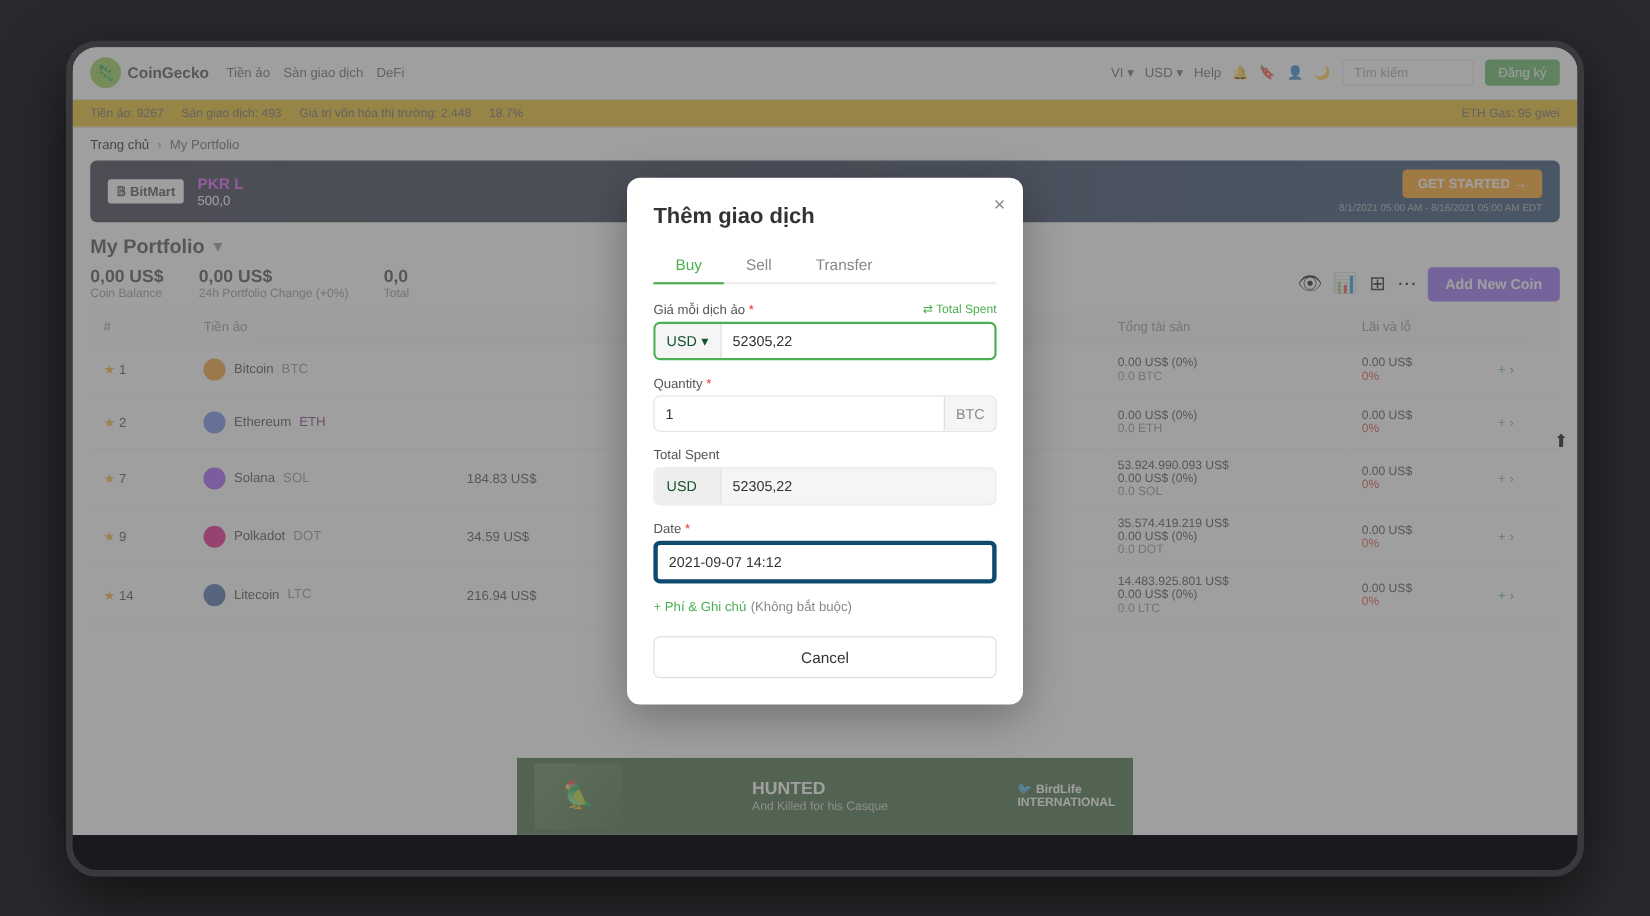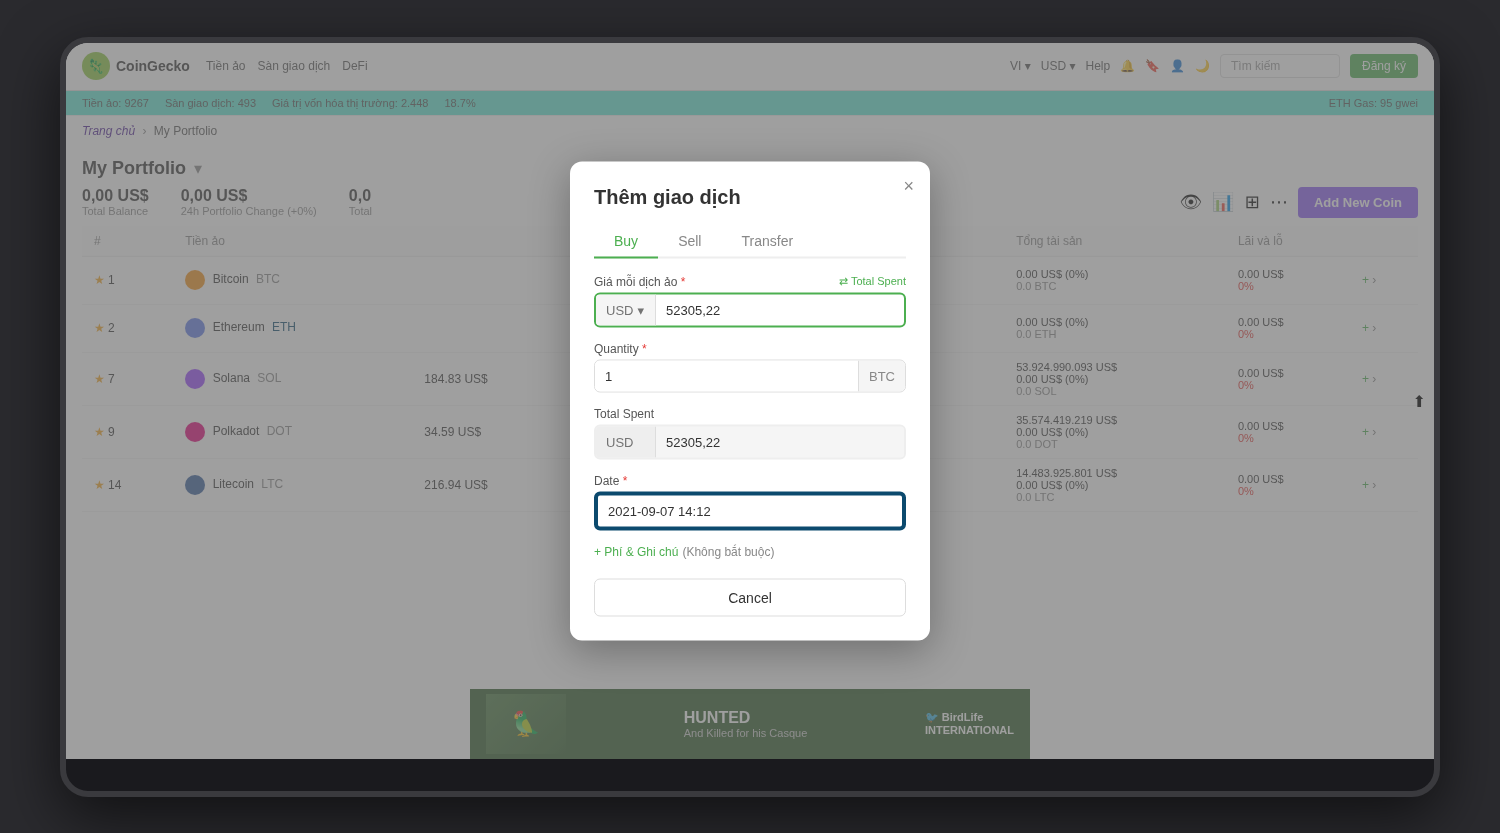--- a/index.html
+++ b/index.html
@@ -123,21 +123,21 @@
       color: #fff;
       border: none;
       border-radius: 4px;
       padding: 5px 12px;
       font-size: 12px;
       cursor: pointer;
     }
 
     
     .ticker-bar {
-      background: #5eead4;
+      background: #eab308;
       border-bottom: 1px solid #eee;
       padding: 6px 16px;
       font-size: 11px;
       color: #555;
       display: flex;
       gap: 16px;
     }
 
     
     .breadcrumb {
@@ -356,21 +356,21 @@
     }
     .input-group.readonly {
       border-color: #eee;
       background: #f5f5f5;
     }
     .input-currency {
       background: #f5f5f5;
       border: none;
       padding: 8px 10px;
       font-size: 13px;
-      color: #737373;
+      color: #14532d;
       border-right: 1px solid #ddd;
       min-width: 60px;
       display: flex;
       align-items: center;
       gap: 4px;
     }
     .input-value {
       border: none;
       outline: none;
       padding: 8px 10px;
@@ -561,35 +561,48 @@
 
       <div class="ticker-bar">
         <span>Tiền ảo: 9267</span>
         <span>Sàn giao dịch: 493</span>
         <span>Giá trị vốn hóa thị trường: 2.448</span>
         <span>18.7%</span>
         <span style="margin-left:auto">ETH Gas: 95 gwei</span>
       </div>
 
       <div class="breadcrumb">
-        <span style="color:#4c1d95;cursor:pointer;font-style:italic;">Trang chủ</span>
+        <span style="color:#000000;cursor:pointer;">Trang chủ</span>
         <span style="color:#888;margin:0 4px;">›</span>
         <span style="color:#555;">My Portfolio</span>
       </div>
 
+      <div class="ad-banner">
+        <div class="ad-banner-logo">
+          <span>𝔹 BitMart</span>
+        </div>
+        <div>
+          <div class="ad-banner-text">PKR L</div>
+          <div class="ad-banner-subtext">500,0</div>
+        </div>
+        <div class="ad-banner-right">
+          <button class="get-started-btn">GET STARTED →</button>
+          <div style="color:#aaa;font-size:9px;margin-top:4px;">8/1/2021 05:00 AM - 8/16/2021 05:00 AM EDT</div>
+        </div>
+      </div>
 
       <div class="portfolio-header">
         <span class="portfolio-title">My Portfolio</span>
         <span style="color:#888;font-size:16px;">▾</span>
       </div>
 
       <div style="display:flex;align-items:center;padding:0 16px 8px;gap:32px;">
         <div>
           <div class="stat-value">0,00 US$</div>
-          <div class="stat-label">Total Balance</div>
+          <div class="stat-label">Coin Balance</div>
         </div>
         <div>
           <div class="stat-value">0,00 US$</div>
           <div class="stat-label">24h Portfolio Change (+0%)</div>
         </div>
         <div>
           <div class="stat-value">0,0</div>
           <div class="stat-label">Total</div>
         </div>
         <div style="margin-left:auto;display:flex;align-items:center;gap:10px;">
@@ -645,21 +658,21 @@
                 <span style="color:#888;cursor:pointer;">›</span>
               </td>
             </tr>
 
             <tr class="coin-row">
               <td>
                 <span class="star-icon">★</span> 2
               </td>
               <td>
                 <span class="coin-icon eth-icon"></span>
-                Ethereum <span style="color:#0c4a6e;margin-left:4px;">ETH</span>
+                Ethereum <span style="color:#701a75;margin-left:4px;">ETH</span>
               </td>
               <td></td>
               <td></td>
               <td>
                 <svg class="mini-chart" viewBox="0 0 80 28">
                   <polyline points="0,22 15,20 30,16 45,12 60,14 80,10" fill="none" stroke="#4caf50" stroke-width="1.5"></polyline>
                 </svg>
               </td>
               <td style="font-size:11px;">
                 <div>0.00 US$ (0%)</div>

